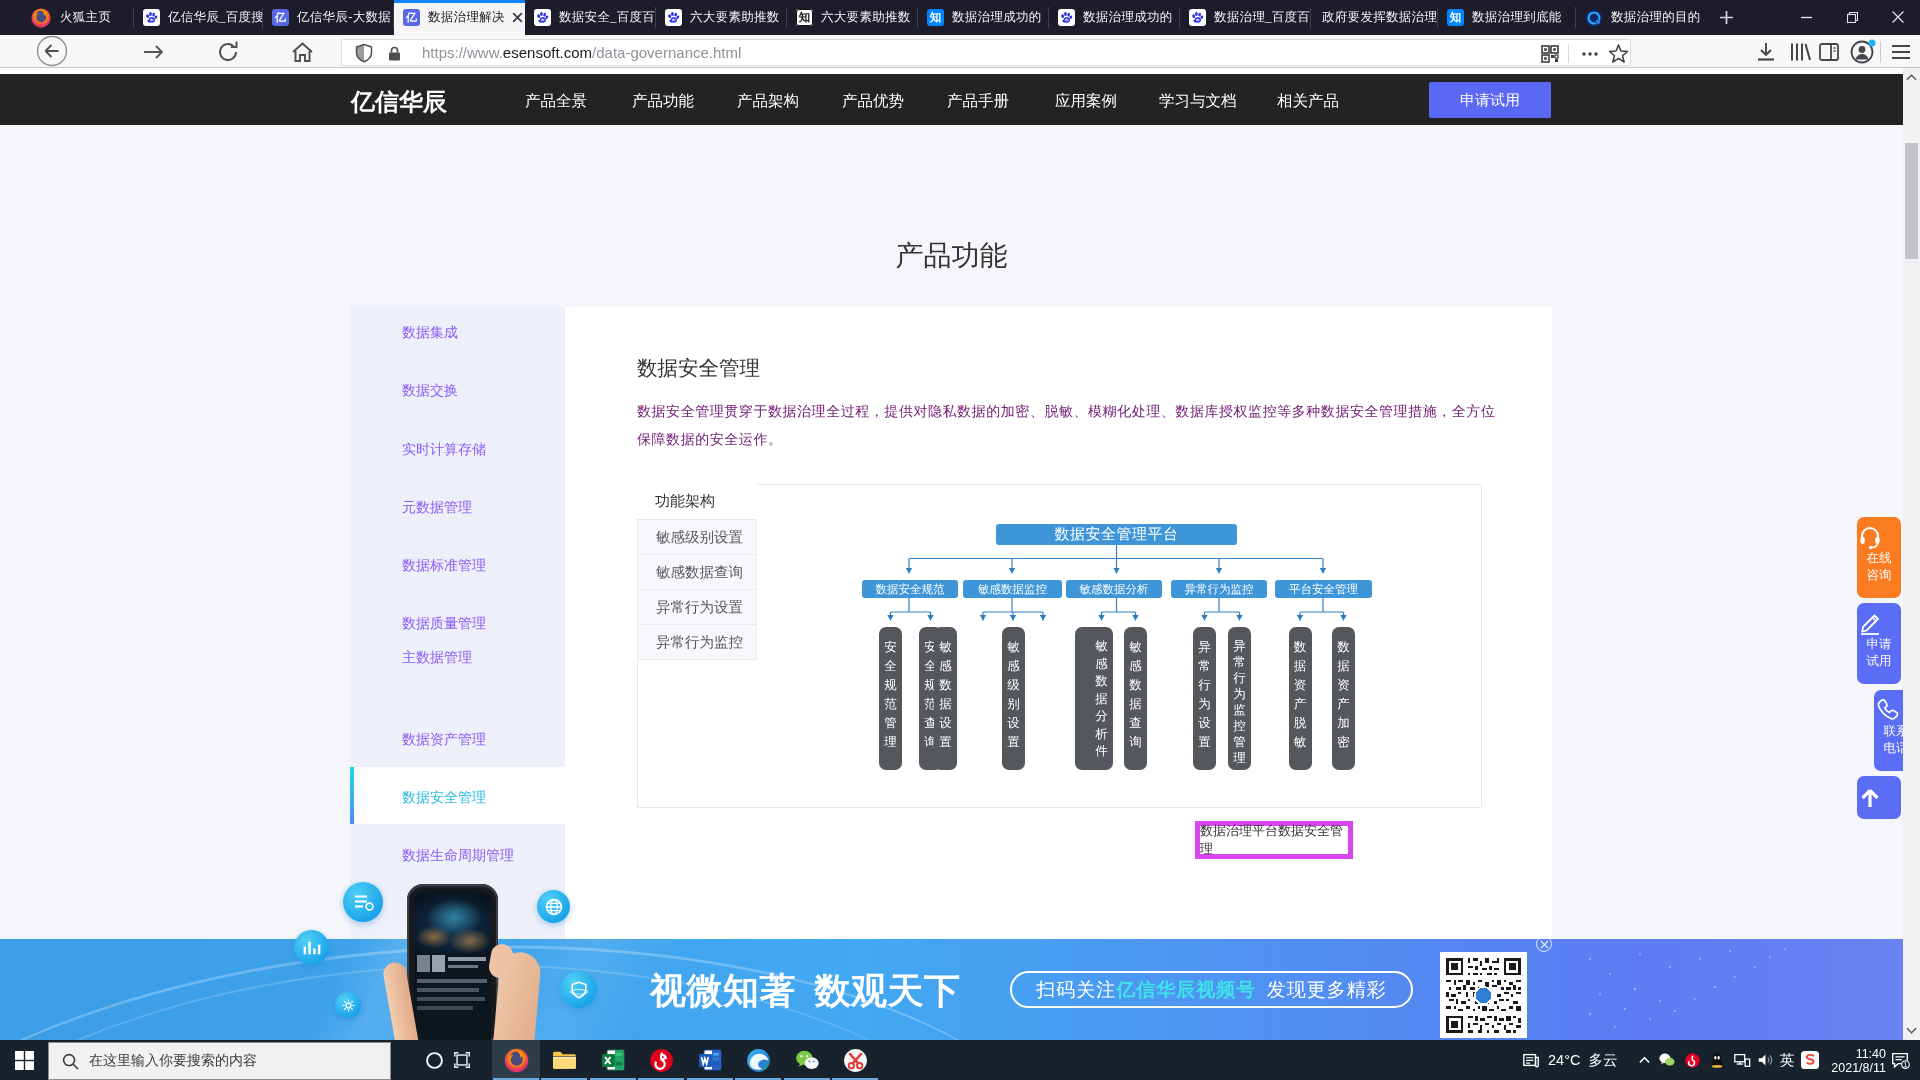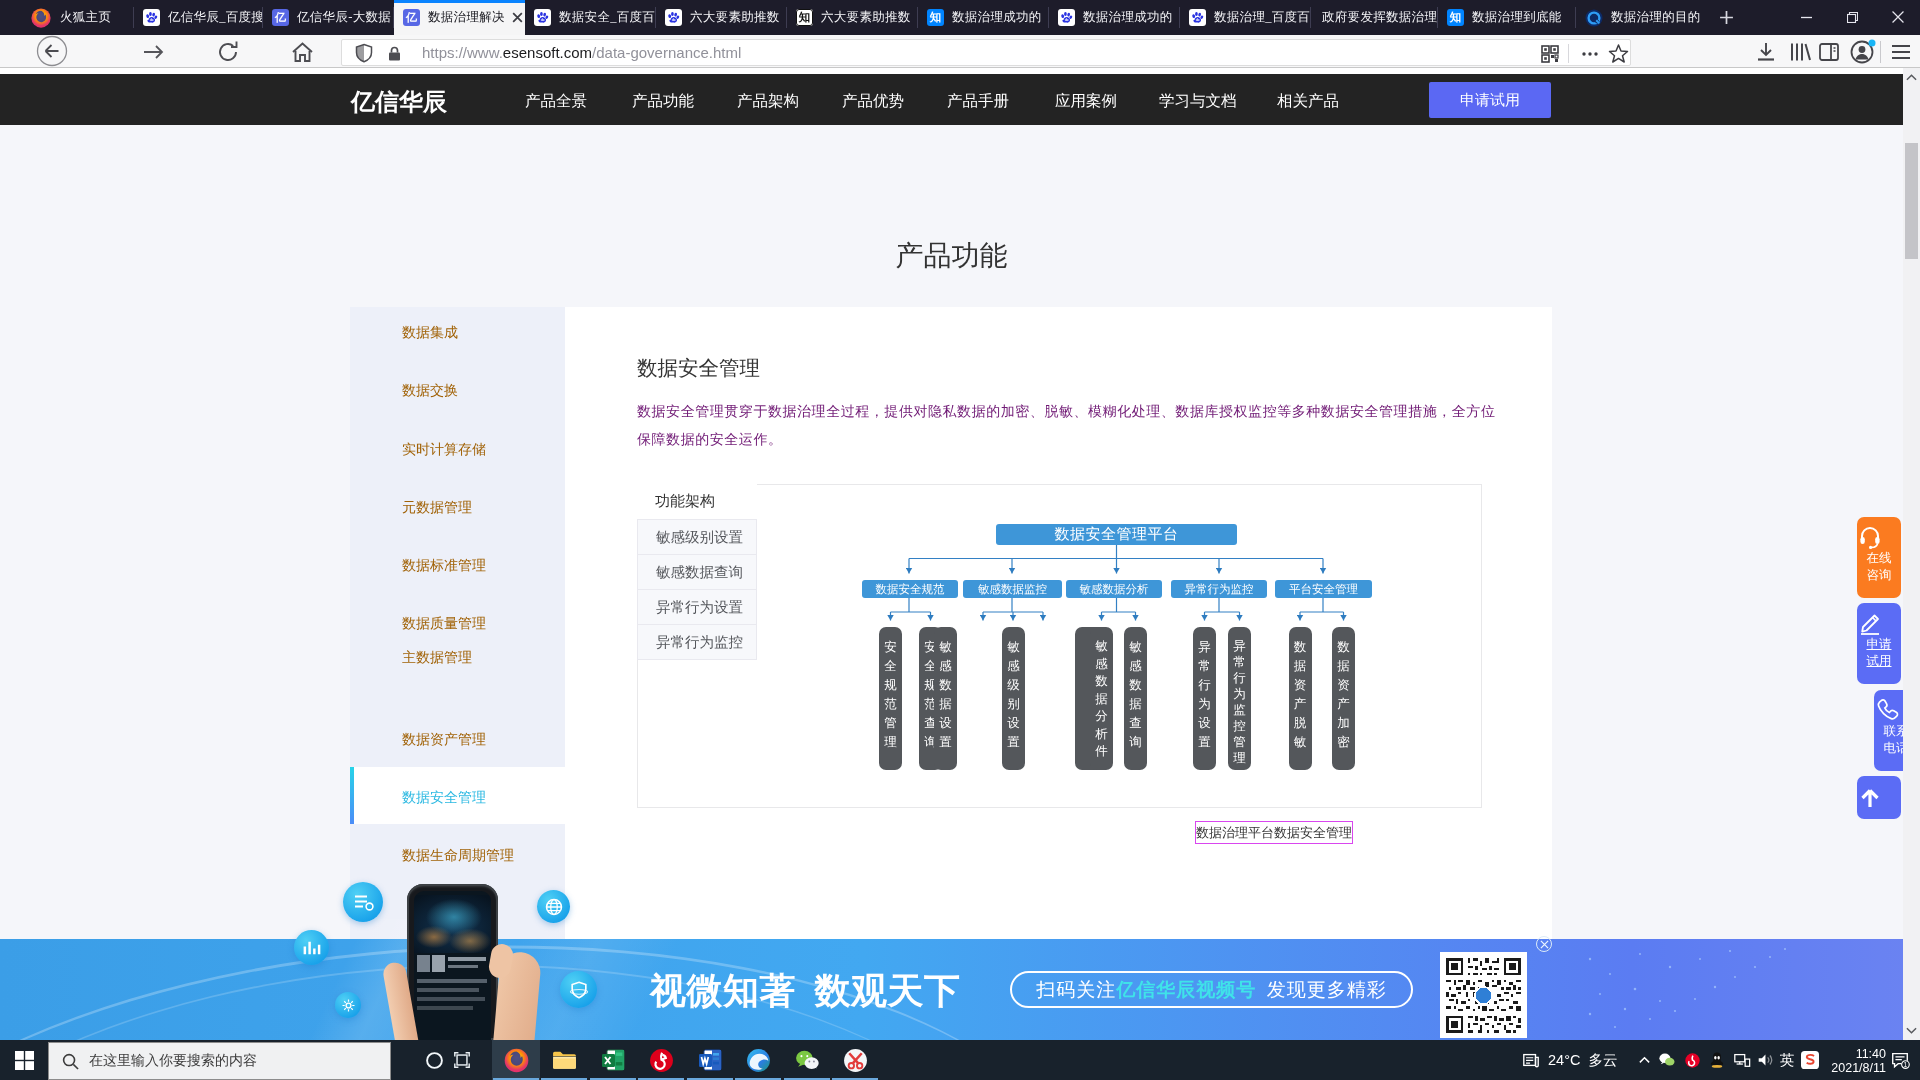--- a/index.html
+++ b/index.html
@@ -28,34 +28,34 @@
   #urltext b { color:#1b1b1d; font-weight:normal; }
   
   #sitenav { position:absolute; left:0; top:74px; width:1920px; height:51px; background:#232323; }
   #logo { position:absolute; left:351px; top:86px; color:#fff; font-size:24px; font-weight:bold; }
   .nitem { position:absolute; top:91px; color:#fff; font-size:15.5px; white-space:nowrap; }
   #trybtn { position:absolute; left:1429px; top:82px; width:122px; height:36px; background:#5b68f3; color:#fff; font-size:15px; display:flex; align-items:center; justify-content:center; border-radius:2px; }
   
   #pagebg { position:absolute; left:0; top:125px; width:1903px; height:814px; background:#f5f6fa; }
   #ptitle { position:absolute; left:0; top:237px; width:1903px; text-align:center; font-size:28px; color:#333; }
   #sidebar { position:absolute; left:350px; top:307px; width:215px; height:632px; background:#edf0f9; }
-  .sitem { position:absolute; left:402px; color:#a16207; font-size:14px; white-space:nowrap; }
+  .sitem { position:absolute; left:402px; color:#8b5cf6; font-size:14px; white-space:nowrap; }
   #sactive { position:absolute; left:352px; top:767px; width:213px; height:57px; background:#fff; }
   #sactive::before { content:""; position:absolute; left:-2px; top:0; width:4px; height:57px; background:linear-gradient(180deg,#27d3e8,#4b8cf8); }
   #smain { position:absolute; left:565px; top:307px; width:987px; height:632px; background:#fff; }
   #h2t { position:absolute; left:637px; top:354px; font-size:20.5px; color:#333; }
   .para { position:absolute; left:637px; color:#701a75; font-size:14px; line-height:28px; letter-spacing:0.55px; }
   
   #dbox { position:absolute; left:637px; top:484px; width:845px; height:324px; border:1px solid #e8e8ea; background:#fff; }
   #dtab { position:absolute; left:637px; top:484px; width:120px; height:35px; background:#fff; color:#333; font-size:15px; display:flex; align-items:center; padding-left:18px;text-align:right; }
   .dmenu { position:absolute; left:637px; width:120px; border:1px solid #e9e9ef; background:#f7f8fb; color:#55575c; font-size:14.5px; display:flex; align-items:center; padding-left:18px; }
   .bluebox { position:absolute; background:#3e96d8; color:#fff; display:flex; align-items:center; justify-content:center; border-radius:3px; }
   .bar { position:absolute; top:627px; height:143px; width:23px; background:#54575b; border-radius:7px; color:#fff; font-size:12.5px; display:flex; justify-content:center; padding-top:11px; }
   .bar span { display:block; width:14px; word-break:break-all; text-align:center; }
-  #dcaption { position:absolute; left:1195px; top:821px; width:158px; height:23px; border:1px solid #d946ef; color:#333; font-size:13px; display:flex; align-items:center; justify-content:center; background:#fff; letter-spacing:0px; }
+  #dcaption { position:absolute; left:1195px; top:821px; width:158px; height:38px; border:5px solid #d946ef; color:#333; font-size:13px; display:flex; align-items:center; justify-content:center; background:#fff; letter-spacing:0px; }
   
   .fbtn { position:absolute; left:1857px; width:44px; border-radius:7px; color:#fff; font-size:12.5px; text-align:center; }
   .fbtn .cap { line-height:17px; }
   
   #banner { position:absolute; left:0; top:939px; width:1920px; height:101px; background:linear-gradient(90deg,#3b9ee7 0%,#42a8f1 45%,#5b7cf2 85%,#6b83f2 100%); }
   #btext { position:absolute; left:650px; top:967px; color:#fff; font-size:36px; font-weight:bold; letter-spacing:0.5px; }
   #bpill { position:absolute; left:1010px; top:971px; width:403px; height:37px; border:2px solid #fff; border-radius:20px; color:#fff; font-size:19px; display:flex; align-items:center; justify-content:center; letter-spacing:1px; }
   #bpill b { color:#3fe3e9; }
   .bub { position:absolute; border-radius:50%; background:radial-gradient(circle at 35% 30%, #4fd0f5, #19a2ea 75%); display:flex; align-items:center; justify-content:center; box-shadow:0 2px 6px rgba(30,120,200,.35); }
   #phone { position:absolute; left:407px; top:884px; width:91px; height:156px; background:#17191d; border-radius:16px 16px 0 0; box-shadow:inset 0 0 0 2px #3c4044, inset 0 2px 3px rgba(255,255,255,.25); }
@@ -205,21 +205,21 @@
 <div class="fbtn" style="top:517px;height:81px;background:#fb7b20;">
   <svg width="26" height="26" viewBox="0 0 26 26" style="margin-top:7px;">
       <path d="M5 14 v-2 a8 8 0 0 1 16 0 v2" stroke="#fff" stroke-width="2" fill="none"></path>
       <rect x="3.4" y="13" width="4.4" height="7" rx="2.2" fill="#fff"></rect>
       <rect x="18.2" y="13" width="4.4" height="7" rx="2.2" fill="#fff"></rect>
       <path d="M20.5 20 a6 5 0 0 1 -5.5 3.4" stroke="#fff" stroke-width="1.8" fill="none"></path>
       <circle cx="13.6" cy="23.4" r="1.6" fill="#fff"></circle>
     </svg>
   <div class="cap">在线<br>咨询</div>
   </div>
-<div class="fbtn" style="top:603px;height:81px;background:#5b6cf5;text-decoration:underline;">
+<div class="fbtn" style="top:603px;height:81px;background:#5b6cf5;">
   <svg width="26" height="26" viewBox="0 0 26 26" style="margin-top:7px;">
       <path d="M6 17 L17.5 5.5 L21 9 L9.5 20.5 L5.2 21.6 Z" stroke="#fff" stroke-width="1.8" fill="none" stroke-linejoin="round"></path>
       <path d="M15.5 7.5 L19 11" stroke="#fff" stroke-width="1.6"></path>
       <path d="M4 24 H22" stroke="#fff" stroke-width="1.8"></path>
     </svg>
   <div class="cap">申请<br>试用</div>
   </div>
 <div class="fbtn" style="top:690px;height:81px;background:#5b6cf5;margin-left:17px;">
   <svg width="26" height="26" viewBox="0 0 26 26" style="margin-top:7px;">
       <path d="M7.2 3.6 c1.2-1.2 3-1 3.8.4 l1.5 2.6 c.7 1.2.4 2.7-.7 3.5 l-1 .8 c.8 2 2.6 3.8 4.6 4.6 l.8-1 c.8-1.1 2.3-1.4 3.5-.7 l2.6 1.5 c1.4.8 1.6 2.6.4 3.8 l-1.6 1.6 c-1 1-2.5 1.4-3.9.9 C11.9 19.8 6.4 14.3 4.6 9 c-.5-1.4-.1-2.9.9-3.9 Z" stroke="#fff" stroke-width="1.7" fill="none"></path>

